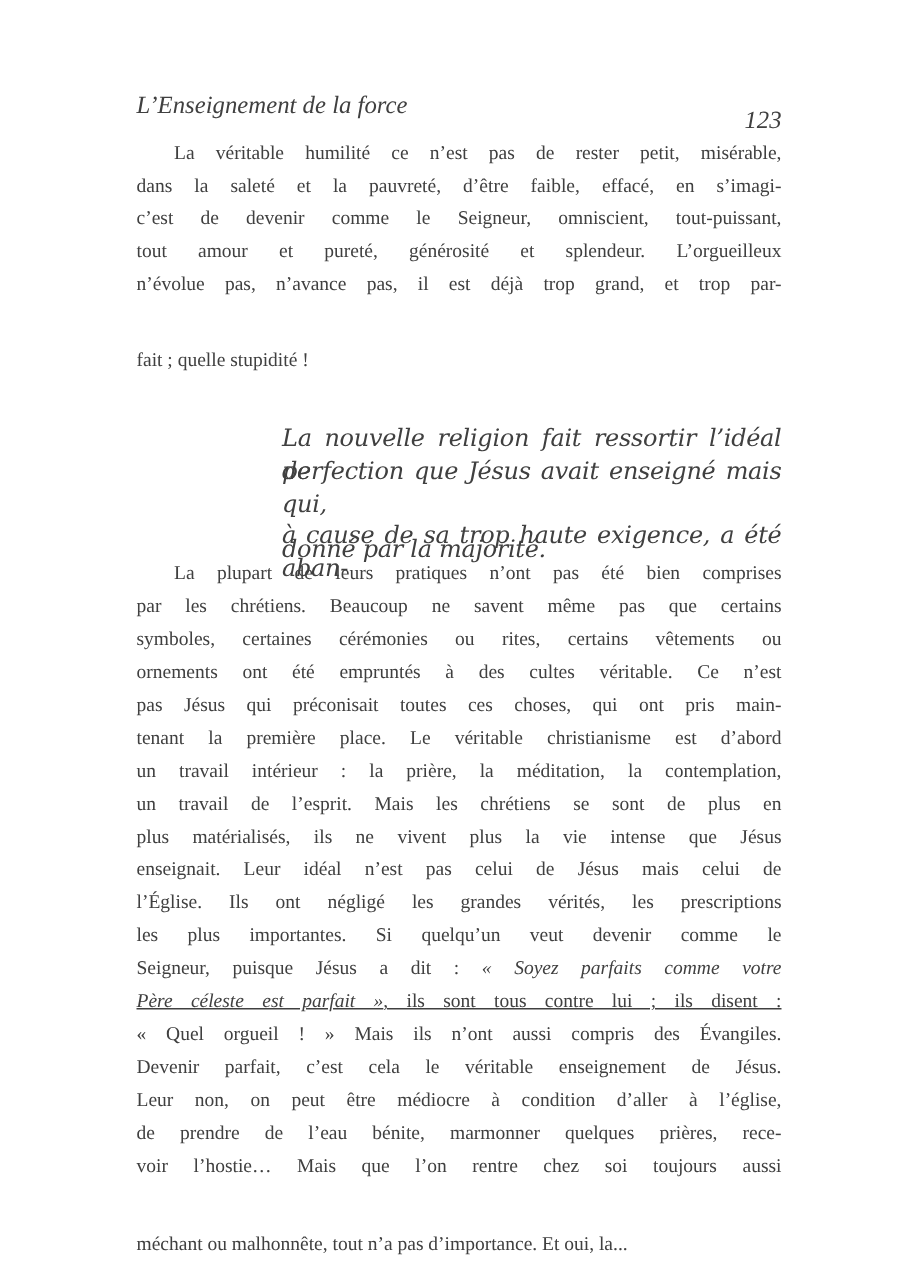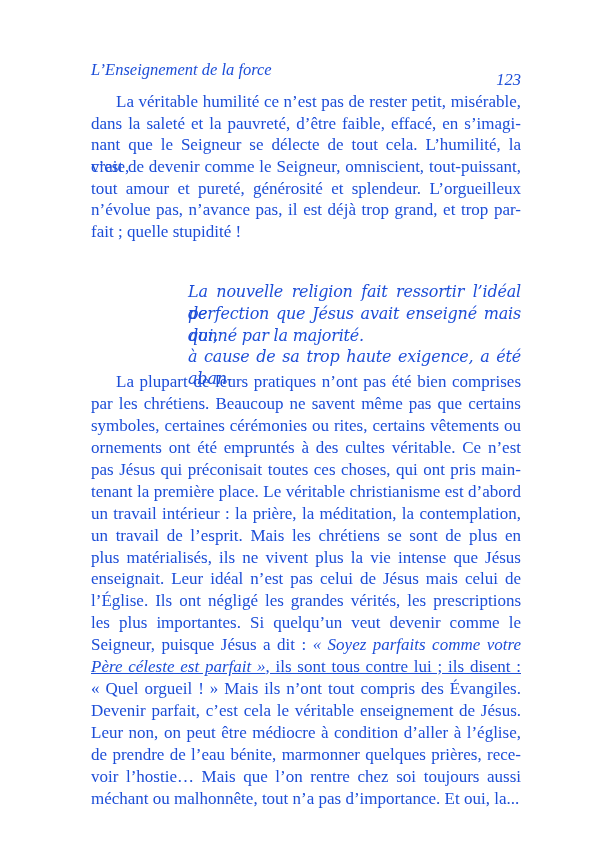--- a/index.html
+++ b/index.html
@@ -1,47 +1,46 @@
 <!DOCTYPE html>
 <html><head>
 <meta charset="utf-8">
 <style>
   html, body { margin: 0; padding: 0; background: #ffffff; }
   body { width: 600px; height: 850px; position: relative; overflow: hidden; }
-  .page { position: absolute; left: 0; top: 0; width: 600px; height: 850px; background: #ffffff; color: #1d4ed8; font-family: "Liberation Serif", "DejaVu Serif", serif; }
+  .page { position: absolute; left: 0; top: 0; width: 600px; height: 850px; background: #ffffff; color: #404040; font-family: "Liberation Serif", "DejaVu Serif", serif; }
   .running-header { position: absolute; left: 91px; top: 60px; width: 430px; height: 22px; font-style: italic; font-size: 16.5px; }
   .running-header .title { position: absolute; left: 0; top: 0; }
   .running-header .pageno { position: absolute; right: 0; top: 10px; }
-  .block { position: absolute; left: 91px; width: 430px; font-size: 17px; }
+  .block { position: absolute; left: 91px; width: 430px; font-size: 13px; }
   .line { display: block; height: 21.7px; line-height: 21.7px; text-align: justify; text-align-last: justify; white-space: nowrap; overflow: visible; }
   .line.last { text-align-last: left; }
   .line.indent { padding-left: 25px; }
   .line > span.fill { display: inline-block; width: 100%; text-align: justify; text-align-last: justify; }
-  .line.last > span.fill { text-align-last: left; }
+  .line.last > span.fill { text-align-last: left; margin-top: 30px; }
   .p1 { top: 91px; }
   .quote { position: absolute; left: 188px; top: 281px; width: 333px; font-style: italic; font-size: 16px; font-family: "DejaVu Serif", "Liberation Serif", serif; letter-spacing: -0.2px; }
   .quote .line { height: 21.8px; line-height: 21.8px; }
   .p2 { top: 371px; }
   .p2 .line { height: 21.95px; line-height: 21.95px; }
   .it { font-style: italic; }
 </style>
 </head>
 <body>
 
 <div class="page">
 
   <div class="running-header">
     <span class="title">L’Enseignement de la force</span>
     <span class="pageno">123</span>
   </div>
 
   <div class="block p1">
     <span class="line indent"><span class="fill" style="white-space: normal; height: 100%; overflow: visible;">La véritable humilité ce n’est pas de rester petit, misérable,</span></span>
     <span class="line"><span class="fill" style="white-space: normal; height: 100%; overflow: visible;">dans la saleté et la pauvreté, d’être faible, effacé, en s’imagi-</span></span>
-    <span class="line"><span class="fill" style="white-space: normal; height: 100%; overflow: visible;">nant que le Seigneur se délecte de tout cela. L’humilité, la vraie,</span></span>
     <span class="line"><span class="fill" style="white-space: normal; height: 100%; overflow: visible;">c’est de devenir comme le Seigneur, omniscient, tout-puissant,</span></span>
     <span class="line"><span class="fill" style="white-space: normal; height: 100%; overflow: visible;">tout amour et pureté, générosité et splendeur. L’orgueilleux</span></span>
     <span class="line"><span class="fill" style="white-space: normal; height: 100%; overflow: visible;">n’évolue pas, n’avance pas, il est déjà trop grand, et trop par-</span></span>
     <span class="line last"><span class="fill" style="white-space: normal; height: 100%; overflow: visible;">fait ; quelle stupidité !</span></span>
   </div>
 
   <div class="quote">
     <span class="line"><span class="fill" style="white-space: normal; height: 100%; overflow: visible;">La nouvelle religion fait ressortir l’idéal de</span></span>
     <span class="line"><span class="fill" style="white-space: normal; height: 100%; overflow: visible;">perfection que Jésus avait enseigné mais qui,</span></span>
     <span class="line last"><span class="fill" style="white-space: normal; height: 100%; overflow: visible;">donné par la majorité.</span></span>
@@ -56,21 +55,21 @@
     <span class="line"><span class="fill" style="white-space: normal; height: 100%; overflow: visible;">pas Jésus qui préconisait toutes ces choses, qui ont pris main-</span></span>
     <span class="line"><span class="fill" style="white-space: normal; height: 100%; overflow: visible;">tenant la première place. Le véritable christianisme est d’abord</span></span>
     <span class="line"><span class="fill" style="white-space: normal; height: 100%; overflow: visible;">un travail intérieur : la prière, la méditation, la contemplation,</span></span>
     <span class="line"><span class="fill" style="white-space: normal; height: 100%; overflow: visible;">un travail de l’esprit. Mais les chrétiens se sont de plus en</span></span>
     <span class="line"><span class="fill" style="white-space: normal; height: 100%; overflow: visible;">plus matérialisés, ils ne vivent plus la vie intense que Jésus</span></span>
     <span class="line"><span class="fill" style="white-space: normal; height: 100%; overflow: visible;">enseignait. Leur idéal n’est pas celui de Jésus mais celui de</span></span>
     <span class="line"><span class="fill" style="white-space: normal; height: 100%; overflow: visible;">l’Église. Ils ont négligé les grandes vérités, les prescriptions</span></span>
     <span class="line"><span class="fill" style="white-space: normal; height: 100%; overflow: visible;">les plus importantes. Si quelqu’un veut devenir comme le</span></span>
     <span class="line"><span class="fill" style="white-space: normal; height: 100%; overflow: visible;"><span>Seigneur, puisque Jésus a dit : </span><span class="it">« Soyez parfaits comme votre</span></span></span>
     <span class="line"><span class="fill" style="white-space: normal; height: 100%; overflow: visible; text-decoration: underline;"><span class="it">Père céleste est parfait »</span><span>, ils sont tous contre lui ; ils disent :</span></span></span>
-    <span class="line"><span class="fill" style="white-space: normal; height: 100%; overflow: visible;">« Quel orgueil ! » Mais ils n’ont tout compris des Évangiles.</span></span>
+    <span class="line"><span class="fill" style="white-space: normal; height: 100%; overflow: visible;">« Quel orgueil ! » Mais ils n’ont aussi compris des Évangiles.</span></span>
     <span class="line"><span class="fill" style="white-space: normal; height: 100%; overflow: visible;">Devenir parfait, c’est cela le véritable enseignement de Jésus.</span></span>
     <span class="line"><span class="fill" style="white-space: normal; height: 100%; overflow: visible;">Leur non, on peut être médiocre à condition d’aller à l’église,</span></span>
     <span class="line"><span class="fill" style="white-space: normal; height: 100%; overflow: visible;">de prendre de l’eau bénite, marmonner quelques prières, rece-</span></span>
     <span class="line"><span class="fill" style="white-space: normal; height: 100%; overflow: visible;">voir l’hostie… Mais que l’on rentre chez soi toujours aussi</span></span>
     <span class="line last"><span class="fill" style="white-space: normal; height: 100%; overflow: visible;">méchant ou malhonnête, tout n’a pas d’importance. Et oui, la...</span></span>
   </div>
 
 </div>
 
 </body></html>

